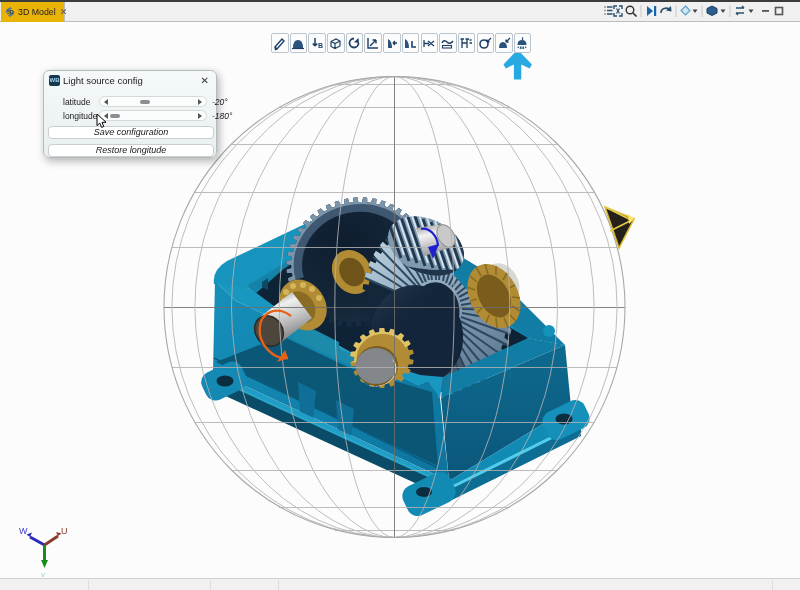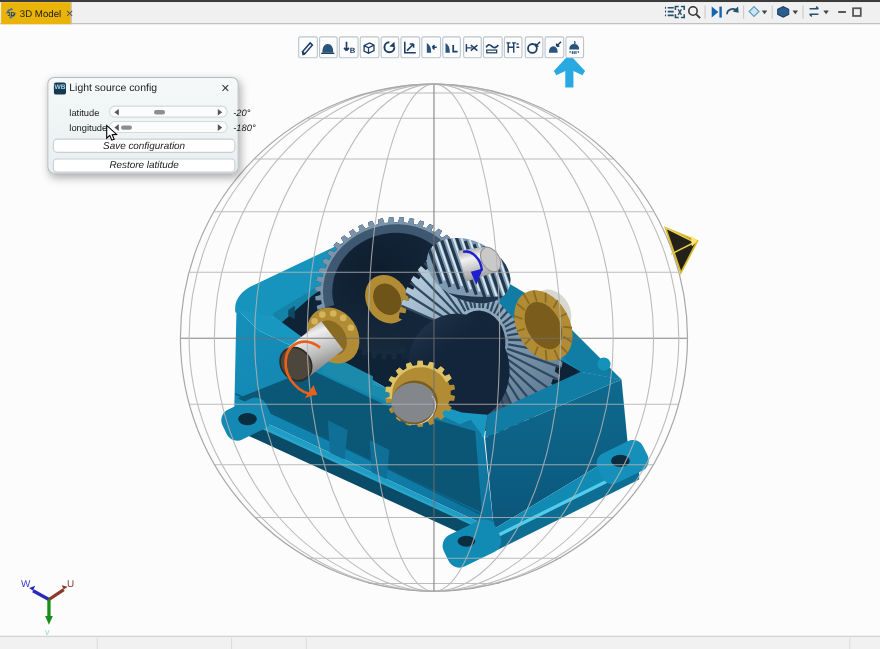--- a/index.html
+++ b/index.html
@@ -398,21 +398,21 @@
  <div class="drow" style="top:37.5px">
       <span class="dlabel">longitude</span>
    <div class="dtrack">
         <div class="arrL"></div>
         <div class="arrR"></div>
         <div class="dthumb" style="left:10px"></div>
       </div>
    <span class="dval">-180°</span>
     </div>
  <div class="dbtn" style="top:54.5px">Save configuration</div>
- <div class="dbtn" style="top:72.5px">Restore latitude</div>
+ <div class="dbtn" style="top:72.5px">Restore longitude</div>
 </div>
 <svg width="12" height="17" viewBox="0 0 12 17" style="position:absolute;left:96px;top:113px;z-index:60">
 <path d="M1 1 L1 12.6 L3.8 10.1 L5.6 14.4 L7.8 13.5 L6 9.4 L10 9.2 Z" fill="#fff" stroke="#000" stroke-width="1"></path>
 </svg>
 <div class="statusbar">
     <i style="left:88px"></i>
     <i style="left:210px"></i>
     <i style="left:278px"></i>
     <i style="left:772px"></i>
   </div>

